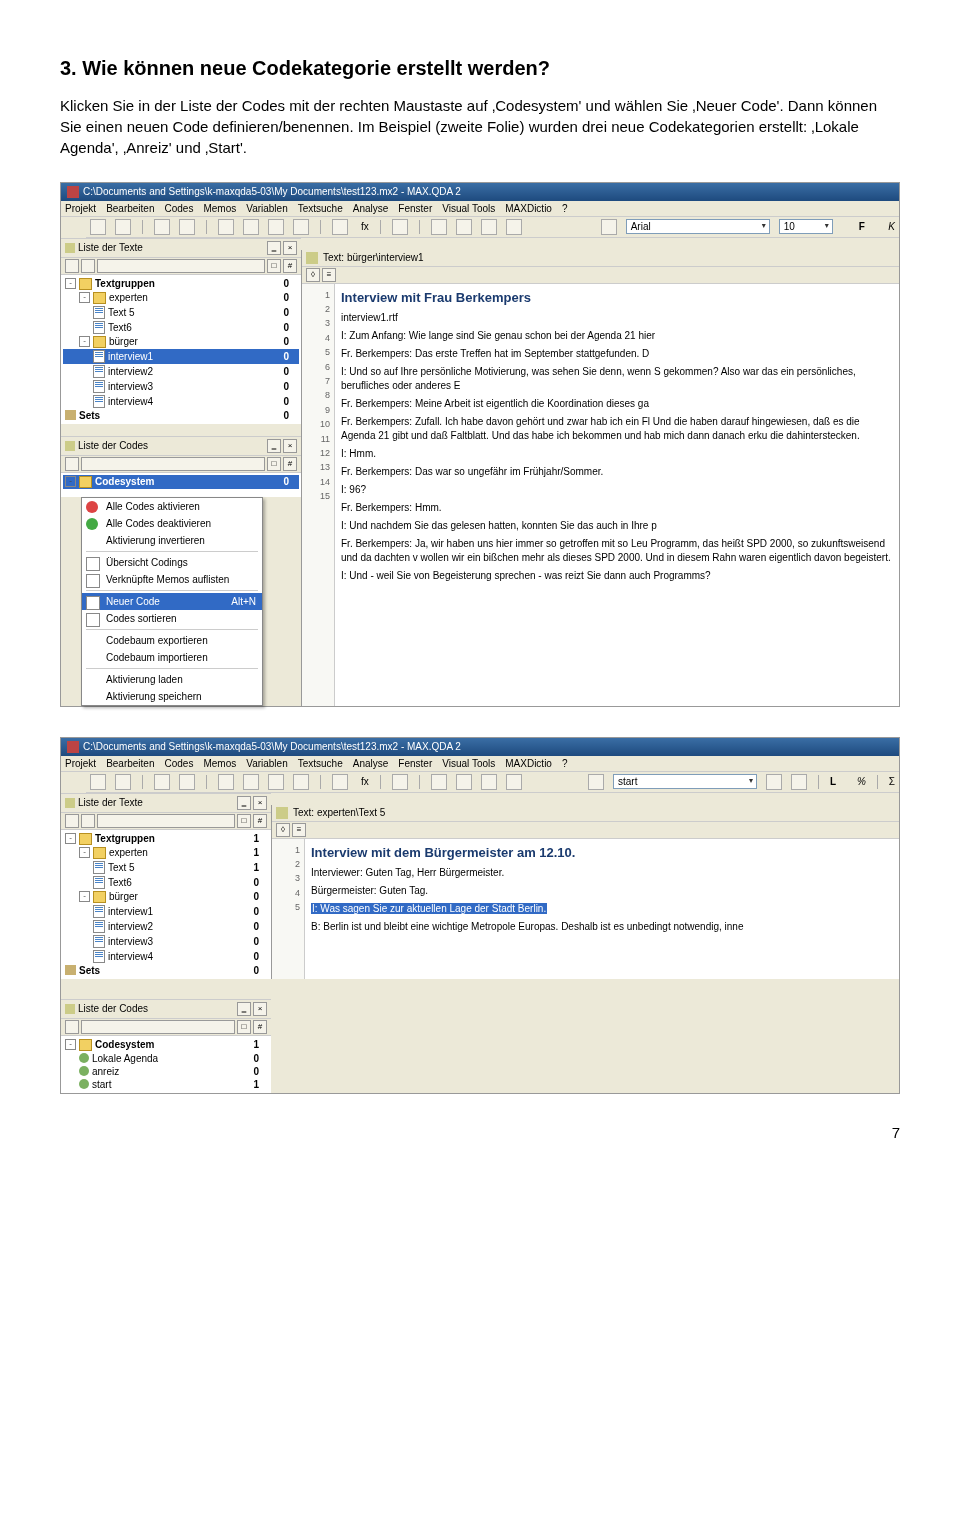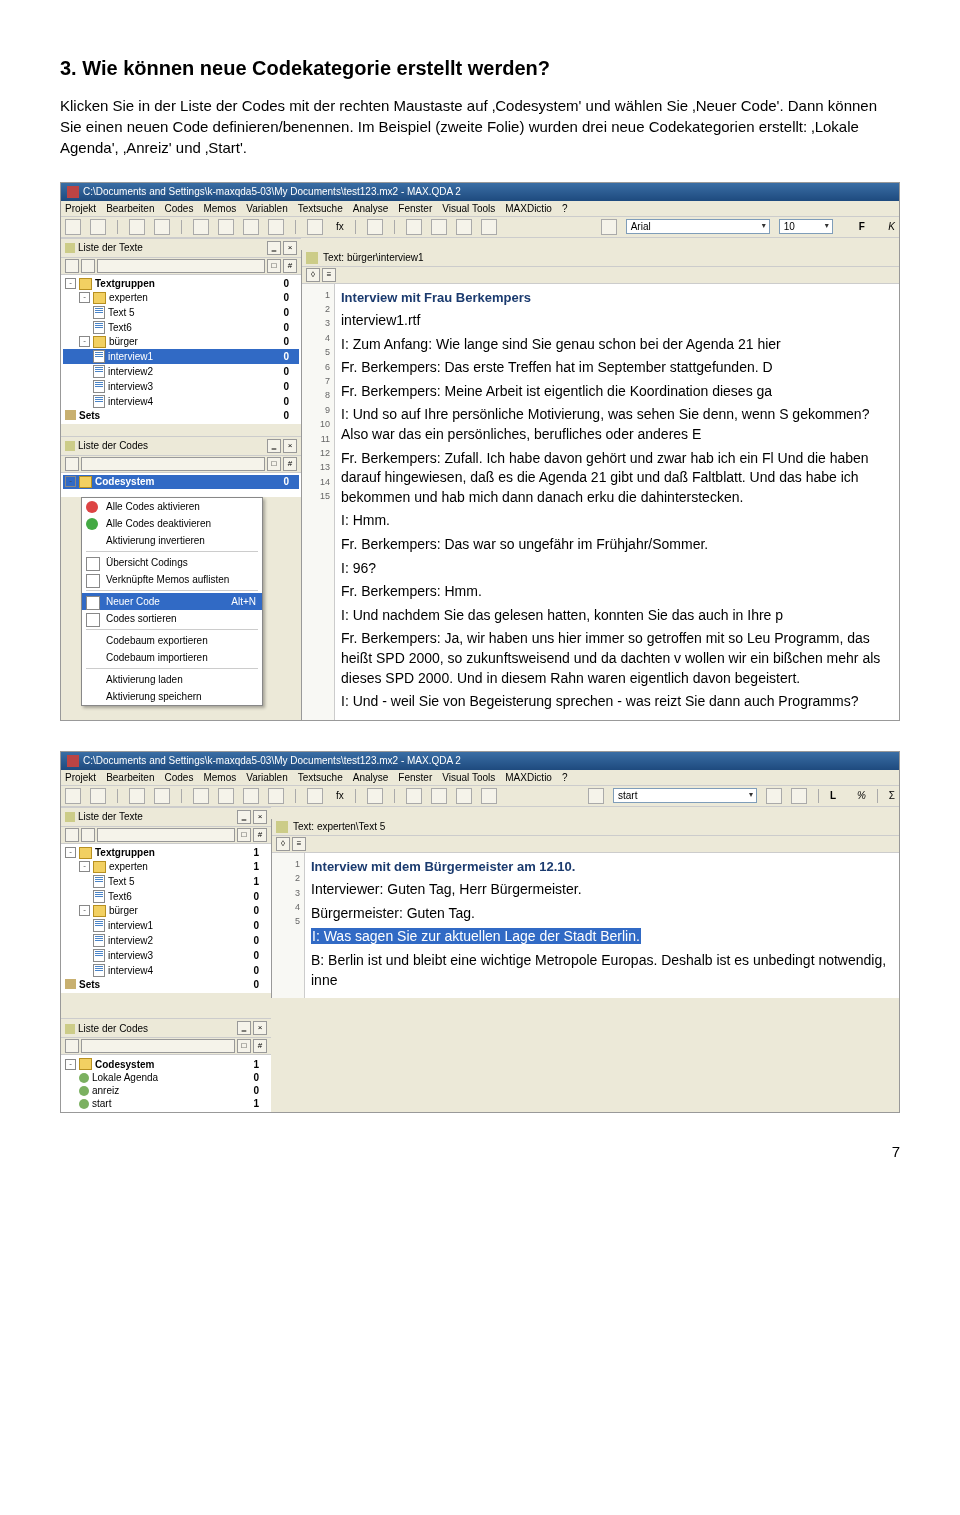--- a/index.html
+++ b/index.html
@@ -3,21 +3,21 @@
 <meta charset="utf-8">
 <style>
   body { font-family: Arial, sans-serif; margin: 40px 60px; font-size: 14px; color: #000; }
   h2 { font-size: 20px; font-weight: bold; margin-bottom: 12px; }
   p { font-size: 15px; line-height: 1.4; margin-bottom: 24px; }
   .screenshot { border: 1px solid #999; margin-bottom: 30px; background: #ece9d8; font-size: 10px; }
   .titlebar { background: linear-gradient(#3a6ea5, #1e4a7e); color: #fff; padding: 3px 6px; font-size: 10px; display: flex; align-items: center; }
   .titlebar .ico { width: 12px; height: 12px; background: #b44; margin-right: 4px; }
   .menubar { background: #ece9d8; padding: 2px 4px; display: flex; gap: 10px; font-size: 10px; border-bottom: 1px solid #ccc; }
   .menubar span { cursor: default; }
-  .toolbar { background: #ece9d8; padding: 2px 4px; display: flex; gap: 9px; align-items: center; border-bottom: 1px solid #ccc; flex-wrap: wrap; }
+  .toolbar { background: #ece9d8; padding: 2px 4px; display: flex; gap: 9px; align-items: center; border-bottom: 1px solid #ccc; flex-wrap: wrap; margin-left: 25px; }
   .toolbar .btn { width: 14px; height: 14px; border: 1px solid #aaa; background: #f5f3ea; display: inline-block; }
   .toolbar .sep { width: 1px; height: 14px; background: #aaa; margin: 0 2px; }
   .toolbar .combo { border: 1px solid #7f9db9; background: #fff; padding: 1px 18px 1px 4px; font-size: 10px; position: relative; }
   .toolbar .combo::after { content: "▾"; position: absolute; right: 3px; top: 1px; font-size: 8px; color: #333; }
   .body { display: flex; }
   .left { width: 240px; display: flex; flex-direction: column; }
   .panel-hdr { background: #ece9d8; padding: 2px 4px; display: flex; align-items: center; justify-content: space-between; border-bottom: 1px solid #ccc; border-top: 1px solid #ccc; font-size: 10px; gap: 6px; }
   .panel-hdr .ico-sm { width: 10px; height: 10px; background: #cc8; margin-right: 3px; display: inline-block; vertical-align: middle; }
   .panel-ctrl { display: flex; gap: 2px; }
   .panel-ctrl span { width: 12px; height: 12px; border: 1px solid #999; background: #f5f3ea; font-size: 8px; text-align: center; line-height: 12px; }
@@ -45,21 +45,21 @@
   .context-menu .shortcut { float: right; color: #666; }
   .context-menu .item.hl .shortcut { color: #fff; }
   .right { flex: 1; border-left: 1px solid #999; background: #fff; display: flex; flex-direction: column; margin-top: 12px; }
   .doc-tool { background: #ece9d8; padding: 2px 4px; display: flex; gap: 2px; border-bottom: 1px solid #ccc; font-size: 10px; align-items: center; }
   .doc-tool .ico-sm { width: 12px; height: 12px; background: #cc8; margin-right: 3px; }
   .doc-body { display: flex; flex: 1; }
   .margin { width: 28px; background: #f8f8f4; border-right: 1px solid #ccc; font-size: 9px; color: #666; text-align: right; padding: 4px 4px 4px 0; }
   .margin div { margin-bottom: 0; line-height: 1.6; }
   .content { flex: 1; padding: 4px 6px; font-size: 10px; line-height: 1.5; }
   .content .title { font-size: 13px; font-weight: bold; color: #1a3a6e; margin-bottom: 4px; }
-  .content p { margin: 0 0 4px 0; font-size: 14px; }
+  .content p { margin: 0 0 4px 0; font-size: 10px; }
   .hl-blue { background: #316ac5; color: #fff; padding: 0 1px; }
   .page-num { text-align: right; margin-top: 30px; font-size: 15px; }
   .screenshot2 .left { width: 210px; }
   .screenshot2 .tree { min-height: 80px; }
   .codes-panel .tree { min-height: 50px; }
   .mic-red { background: #d44; border-radius: 50%; }
   .mic-grn { background: #4a4; border-radius: 50%; }
   .mic-box { background: #fff; border: 1px solid #888; }
 </style>
 </head>
@@ -273,22 +273,22 @@
             <div>12</div>
             <div>13</div>
             <div>14</div>
             <div>15</div>
           </div>
         <div class="content" id="content1">
             <div class="title">Interview mit Frau Berkempers</div>
             <p>interview1.rtf</p>
             <p>I: Zum Anfang: Wie lange sind Sie genau schon bei der Agenda 21 hier</p>
             <p>Fr. Berkempers: Das erste Treffen hat im September stattgefunden. D</p>
+            <p>I: Und so auf Ihre persönliche Motivierung, was sehen Sie denn, wenn S gekommen? Also war das ein persönliches, berufliches oder anderes E</p>
             <p>Fr. Berkempers: Meine Arbeit ist eigentlich die Koordination dieses ga</p>
-            <p>I: Und so auf Ihre persönliche Motivierung, was sehen Sie denn, wenn S gekommen? Also war das ein persönliches, berufliches oder anderes E</p>
             <p>Fr. Berkempers: Zufall. Ich habe davon gehört und zwar hab ich ein Fl Und die haben darauf hingewiesen, daß es die Agenda 21 gibt und daß Faltblatt. Und das habe ich bekommen und hab mich dann danach erku die dahinterstecken.</p>
             <p>I: Hmm.</p>
             <p>Fr. Berkempers: Das war so ungefähr im Frühjahr/Sommer.</p>
             <p>I: 96?</p>
             <p>Fr. Berkempers: Hmm.</p>
             <p>I: Und nachdem Sie das gelesen hatten, konnten Sie das auch in Ihre p</p>
             <p>Fr. Berkempers: Ja, wir haben uns hier immer so getroffen mit so Leu Programm, das heißt SPD 2000, so zukunftsweisend und da dachten v wollen wir ein bißchen mehr als dieses SPD 2000. Und in diesem Rahn waren eigentlich davon begeistert.</p>
             <p>I: Und - weil Sie von Begeisterung sprechen - was reizt Sie dann auch Programms?</p>
           </div>
       </div>

